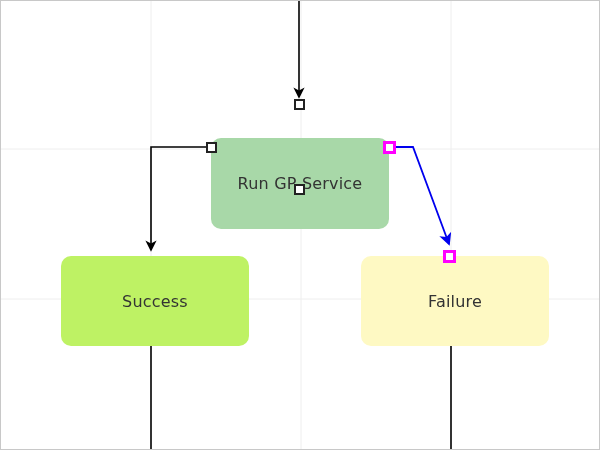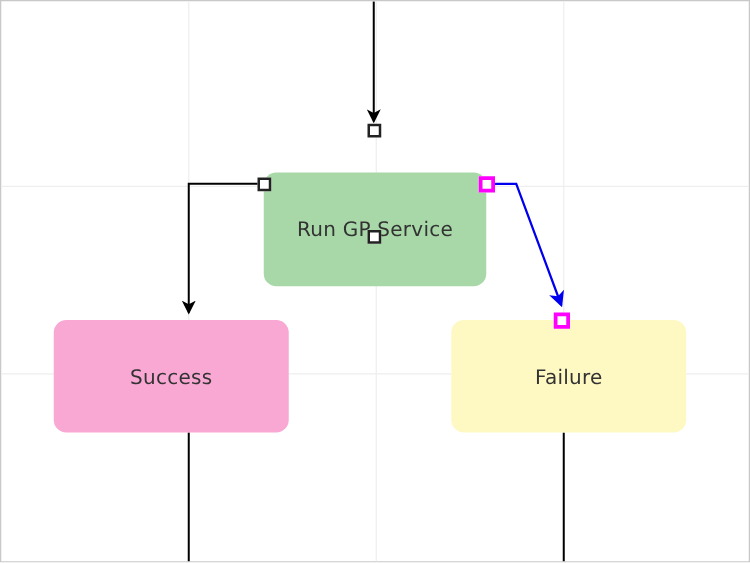--- a/index.html
+++ b/index.html
@@ -43,25 +43,25 @@
   }
   .node-start {
     left: 210px;
     top: 103px;
     width: 178px;
     height: 91px;
     background: #a8d8a8;
     margin-top: 34px;
   }
   .node-success {
-    left: 42px;
+    left: 60px;
     top: 255px;
     width: 188px;
     height: 90px;
-    background: #f9a8d4;
+    background: #bef264;
   }
   .node-failure {
     left: 360px;
     top: 255px;
     width: 188px;
     height: 90px;
     background: #fef9c3;
   }
   .port {
     position: absolute;

